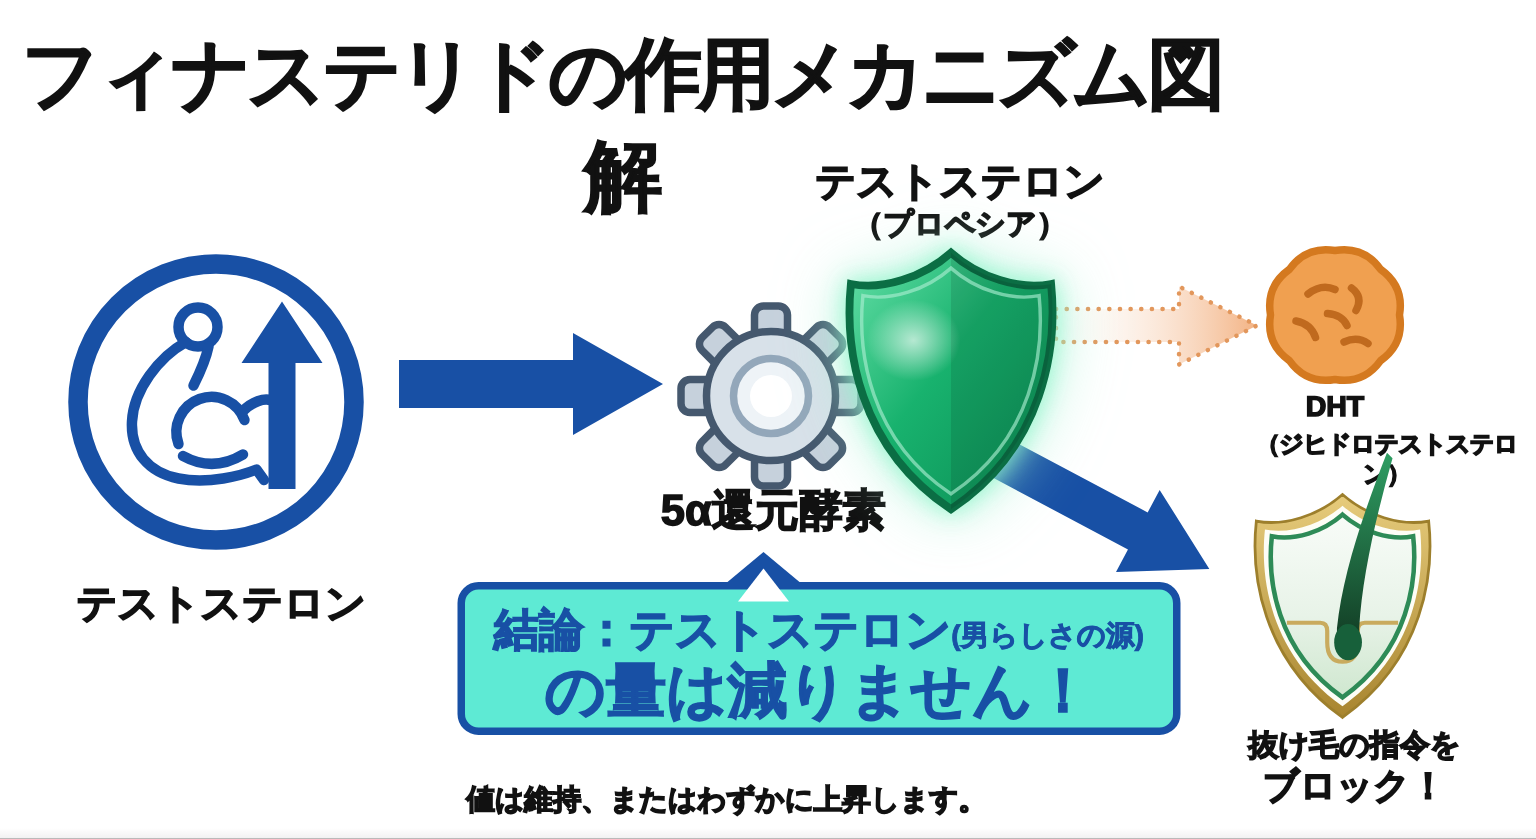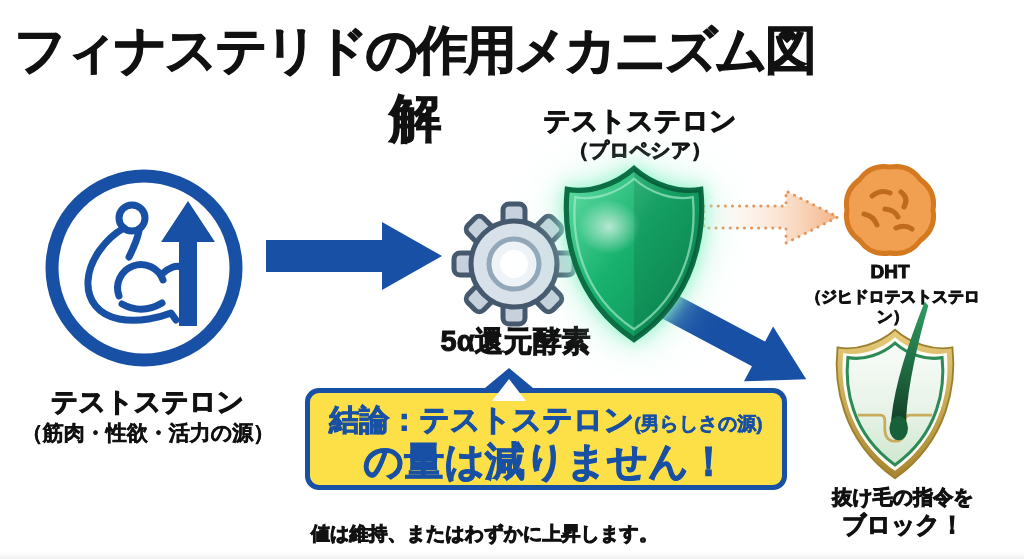--- a/index.html
+++ b/index.html
@@ -19,28 +19,28 @@
 
   .testo-label{left:20px; top:386px; width:255px; font-size:27px; line-height:32px;}
   .testo-sub{left:8px; top:420px; width:280px; font-size:21px; line-height:26px;}
 
   .fina-label{left:515px; top:106px; width:250px; font-size:27px; line-height:30px;}
   .fina-sub{left:515px; top:138px; width:250px; font-size:20px; line-height:24px;}
 
   .enzyme-label{left:428px; top:324px; width:175px; font-size:29px; line-height:34px;}
 
   .dht-label{left:840px; top:257px; width:100px; font-size:19px; line-height:30px;}
-  .dht-sub{left:795px; top:287px; width:195px; font-size:16px; line-height:20px; letter-spacing:-0.5px;}
+  .dht-sub{left:827px; top:287px; width:195px; font-size:16px; line-height:20px; letter-spacing:-0.5px;}
 
   .block-label1{left:793px; top:483px; width:220px; font-size:20px; line-height:28px;}
   .block-label2{left:793px; top:511px; width:220px; font-size:24px; line-height:28px;}
 
   .conclusion-box{
     left:305px; top:388px; width:472px; height:92px;
-    background:#fde047; border:5px solid #1850a5; border-radius:14px; z-index:3;
+    background:#5eead4; border:5px solid #1850a5; border-radius:14px; z-index:3;
   }
   .notch-outer{position:absolute; left:175px; top:-25px; width:0; height:0;
     border-left:24px solid transparent; border-right:24px solid transparent;
     border-bottom:20px solid #1850a5;}
   .notch-inner{position:absolute; left:182px; top:-14px; width:0; height:0;
     border-left:17px solid transparent; border-right:17px solid transparent;
     border-bottom:22px solid #ffffff;}
   .conclusion-line1{margin-top:7px; text-align:center; color:#1850a5; white-space:nowrap;}
   .conclusion-main{font-size:30px; font-weight:bold; -webkit-text-stroke:1px currentColor;}
   .conclusion-paren{font-size:19px; font-weight:bold; -webkit-text-stroke:0.6px currentColor;}
@@ -70,21 +70,20 @@
       <circle cx="88" cy="50" r="13"></circle>
       <path d="M80,60 C62,70 45,92 44,113 C43,133 55,147 75,151 C95,155 117,149 127,145 L132,152"></path>
       <path d="M95,63 C93,73 89,81 85,89"></path>
       <path d="M75,128 A23,23 0 1 1 119,112"></path>
       <path d="M118,106 C124,100 132,97 137,99"></path>
       <path d="M78,136 Q98,147 118,135"></path>
     </g>
     <polygon points="144,33 171,74 153,74 153,158 135,158 135,74 117,74" fill="#1850a5"></polygon>
   </svg>
   <div class="abs testo-label ctr heavy blk">テストステロン</div>
-  <div class="abs testo-sub ctr semiheavy blk">（筋肉・性欲・活力の源）</div>
 
   <svg class="abs z1" style="left:266px; top:222px;" width="176" height="68" viewBox="0 0 176 68">
     <polygon points="0,18 116,18 116,0 176,34 116,68 116,50 0,50" fill="#1850a5"></polygon>
   </svg>
 
   <svg class="abs z1" style="left:452px; top:202px;" width="124" height="124" viewBox="-62 -62 124 124">
     <g fill="#c6d1dc" stroke="#45586e" stroke-width="5">
       <rect x="-11" y="-60" width="22" height="22" rx="6"></rect>
       <rect x="-11" y="-60" width="22" height="22" rx="6" transform="rotate(45)"></rect>
       <rect x="-11" y="-60" width="22" height="22" rx="6" transform="rotate(90)"></rect>

